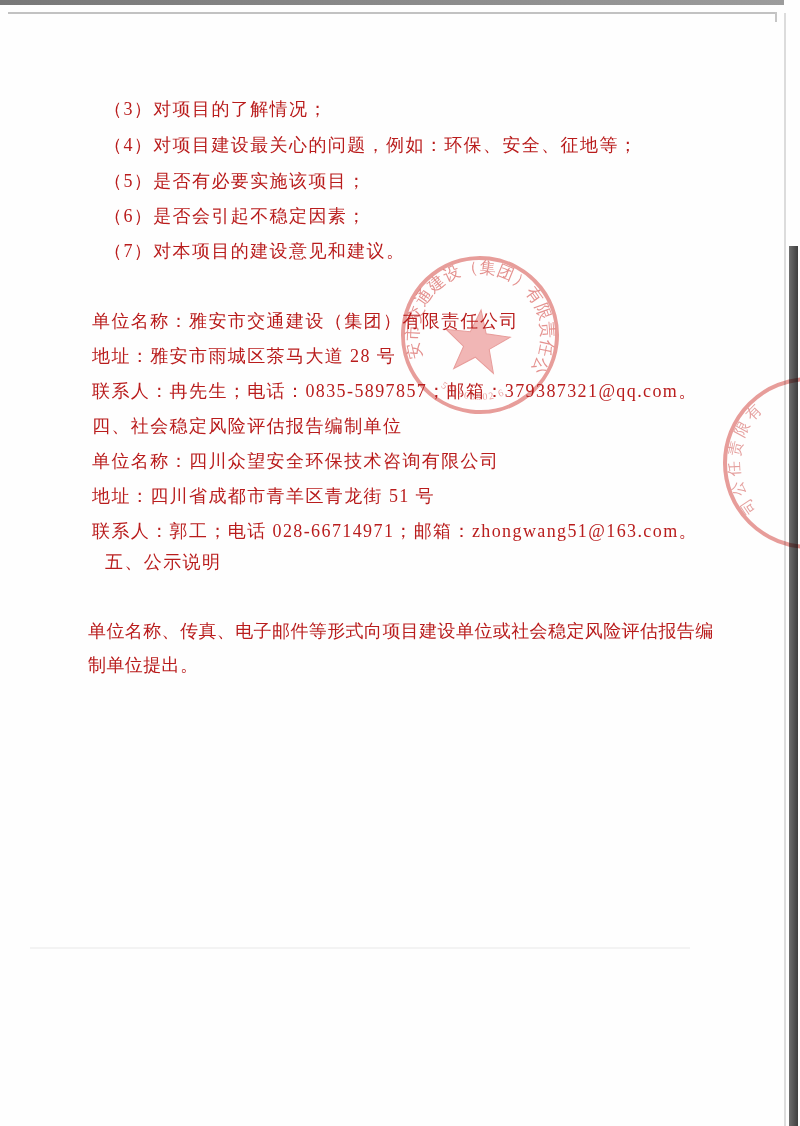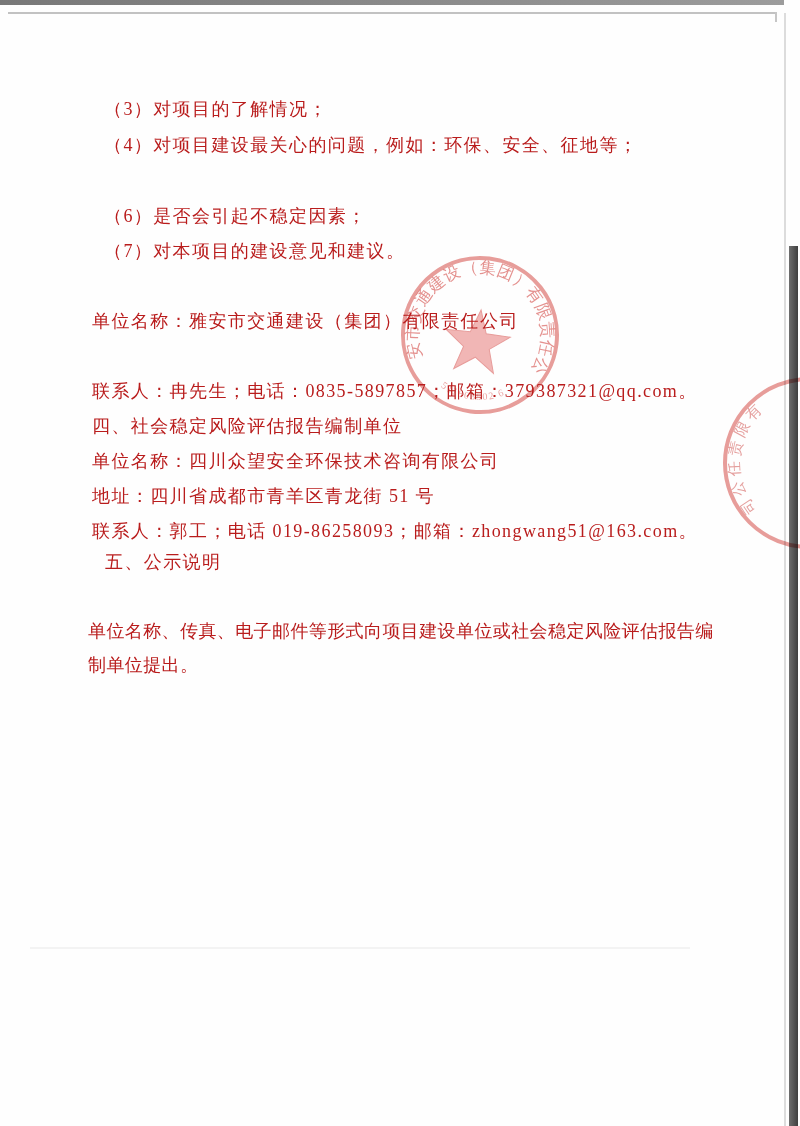--- a/index.html
+++ b/index.html
@@ -75,28 +75,30 @@
       <path id="arcEdgeLeft" d="M 68.8 144.3 A 70 70 0 0 1 68.8 29.7" fill="none"></path>
     </defs>
     <circle cx="109" cy="87" r="84"></circle>
     <text class="arc-edge-text" font-size="15" letter-spacing="4">
       <textPath href="#arcEdgeLeft" startOffset="12%">司公任责限有</textPath>
     </text>
   </svg>
 
   <div class="line" style="left:104px;top:97px">（3）对项目的了解情况；</div>
   <div class="line" style="left:104px;top:133px">（4）对项目建设最关心的问题，例如：环保、安全、征地等；</div>
+  <div class="line" style="left:104px;top:169px">（5）是否有必要实施该项目；</div>
   <div class="line" style="left:104px;top:204px">（6）是否会引起不稳定因素；</div>
   <div class="line" style="left:104px;top:239px">（7）对本项目的建设意见和建议。</div>
 
   <div class="line" style="left:92px;top:309px">单位名称：雅安市交通建设（集团）有限责任公司</div>
+  <div class="line" style="left:92px;top:344px">地址：雅安市雨城区茶马大道 28 号</div>
   <div class="line" style="left:92px;top:379px">联系人：冉先生；电话：0835-5897857；邮箱：379387321@qq.com。</div>
 
   <div class="line" style="left:92px;top:449px">单位名称：四川众望安全环保技术咨询有限公司</div>
   <div class="line" style="left:92px;top:414px">四、社会稳定风险评估报告编制单位</div>
   <div class="line" style="left:92px;top:484px">地址：四川省成都市青羊区青龙街 51 号</div>
-  <div class="line" style="left:92px;top:519px">联系人：郭工；电话 019-86258093；邮箱：zhongwang51@163.com。</div>
+  <div class="line" style="left:92px;top:519px">联系人：郭工；电话 028-66714971；邮箱：zhongwang51@163.com。</div>
 
   <div class="line" style="left:105px;top:550px">五、公示说明</div>
   <div class="line tight" style="left:88px;top:619px">单位名称、传真、电子邮件等形式向项目建设单位或社会稳定风险评估报告编</div>
   <div class="line tight" style="left:88px;top:653px">制单位提出。</div>
 
 </div>
 
 </body></html>

